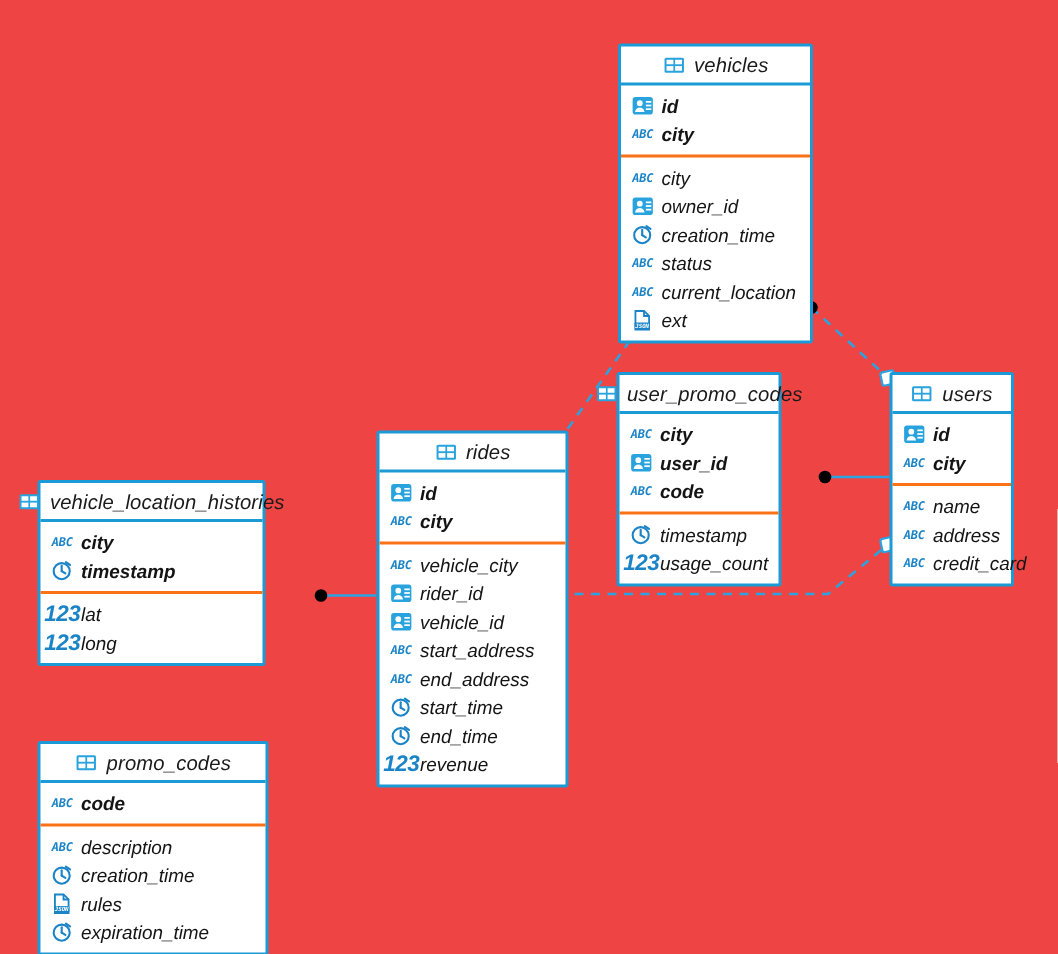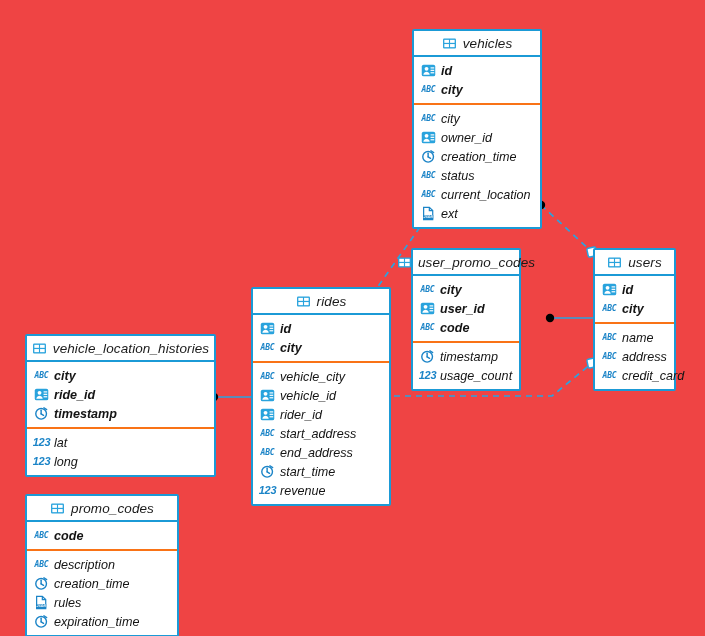--- a/index.html
+++ b/index.html
@@ -82,21 +82,21 @@
   .ico {
     display: inline-flex;
     align-items: center;
     justify-content: center;
     width: 15px;
     height: 15px;
     flex: 0 0 15px;
   }
   .ico svg { display: block; }
   .ico-num {
-    font-size: 11px;
+    font-size: 15px;
     font-weight: bold;
     color: #1b84c7;
     letter-spacing: -0.3px;
     line-height: 15px;
   }
   .ico-abc {
     font-size: 8px;
     font-weight: bold;
     color: #1b84c7;
     line-height: 15px;
@@ -333,21 +333,21 @@
           <span class="field-name">address</span>
         </div>
         <div class="field">
           <span class="ico">
             <span class="ico-abc">ABC</span>
           </span>
           <span class="field-name">credit_card</span>
         </div>
       </div>
     </div>
-    <div class="entity" style="left: 251px; top: 287px; width: 140px; text-align: center;">
+    <div class="entity" style="left: 251px; top: 287px; width: 128px; text-align: center;">
       <div class="entity-header">
         <span class="ico">
           <svg width="15" height="15" viewBox="0 0 16 16">
             <rect x="1.1" y="2.6" width="13.8" height="10.8" rx="1.2" fill="#29a3dd"></rect>
             <rect x="2.5" y="4.1" width="4.9" height="3.2" fill="#ffffff"></rect>
             <rect x="8.6" y="4.1" width="4.9" height="3.2" fill="#ffffff"></rect>
             <rect x="2.5" y="8.6" width="4.9" height="3.3" fill="#ffffff"></rect>
             <rect x="8.6" y="8.6" width="4.9" height="3.3" fill="#ffffff"></rect>
           </svg>
         </span>
@@ -385,37 +385,37 @@
           <span class="ico">
             <svg width="15" height="15" viewBox="0 0 16 16">
               <rect x="0.8" y="1.8" width="14.4" height="12.4" rx="2" fill="#29a3dd"></rect>
               <circle cx="5.9" cy="6.2" r="2.05" fill="#ffffff"></circle>
               <path d="M2.5 12.4c0.4-2.2 2-3.1 3.4-3.1s3 0.9 3.4 3.1z" fill="#ffffff"></path>
               <rect x="10.2" y="4.6" width="3.9" height="1.25" fill="#ffffff"></rect>
               <rect x="10.2" y="7.2" width="3.9" height="1.25" fill="#ffffff"></rect>
               <rect x="10.2" y="9.8" width="3.9" height="1.25" fill="#ffffff"></rect>
             </svg>
           </span>
+          <span class="field-name">rider_id</span>
+        </div>
+        <div class="field">
+          <span class="ico">
+            <svg width="15" height="15" viewBox="0 0 16 16">
+              <rect x="0.8" y="1.8" width="14.4" height="12.4" rx="2" fill="#29a3dd"></rect>
+              <circle cx="5.9" cy="6.2" r="2.05" fill="#ffffff"></circle>
+              <path d="M2.5 12.4c0.4-2.2 2-3.1 3.4-3.1s3 0.9 3.4 3.1z" fill="#ffffff"></path>
+              <rect x="10.2" y="4.6" width="3.9" height="1.25" fill="#ffffff"></rect>
+              <rect x="10.2" y="7.2" width="3.9" height="1.25" fill="#ffffff"></rect>
+              <rect x="10.2" y="9.8" width="3.9" height="1.25" fill="#ffffff"></rect>
+            </svg>
+          </span>
           <span class="field-name">vehicle_id</span>
         </div>
         <div class="field">
           <span class="ico">
-            <svg width="15" height="15" viewBox="0 0 16 16">
-              <rect x="0.8" y="1.8" width="14.4" height="12.4" rx="2" fill="#29a3dd"></rect>
-              <circle cx="5.9" cy="6.2" r="2.05" fill="#ffffff"></circle>
-              <path d="M2.5 12.4c0.4-2.2 2-3.1 3.4-3.1s3 0.9 3.4 3.1z" fill="#ffffff"></path>
-              <rect x="10.2" y="4.6" width="3.9" height="1.25" fill="#ffffff"></rect>
-              <rect x="10.2" y="7.2" width="3.9" height="1.25" fill="#ffffff"></rect>
-              <rect x="10.2" y="9.8" width="3.9" height="1.25" fill="#ffffff"></rect>
-            </svg>
-          </span>
-          <span class="field-name">rider_id</span>
-        </div>
-        <div class="field">
-          <span class="ico">
             <span class="ico-abc">ABC</span>
           </span>
           <span class="field-name">start_address</span>
         </div>
         <div class="field">
           <span class="ico">
             <span class="ico-abc">ABC</span>
           </span>
           <span class="field-name">end_address</span>
         </div>
@@ -425,58 +425,56 @@
               <circle cx="7.6" cy="8.3" r="5.7" fill="#ffffff" stroke="#1b84c7" stroke-width="1.5"></circle>
               <path d="M7.6 4.4v4" stroke="#1b84c7" stroke-width="1.5" stroke-linecap="round"></path>
               <path d="M7.6 8.3l2.6 1.6" stroke="#1b84c7" stroke-width="1.5" stroke-linecap="round"></path>
               <path d="M10.6 1.9l2.9 1.9" stroke="#1b84c7" stroke-width="1.5" stroke-linecap="round"></path>
             </svg>
           </span>
           <span class="field-name">start_time</span>
         </div>
         <div class="field">
           <span class="ico">
+            <svg width="15" height="15" viewBox="0 0 16 16">
+              <circle cx="7.6" cy="8.3" r="5.7" fill="#ffffff" stroke="#1b84c7" stroke-width="1.5"></circle>
+              <path d="M7.6 4.4v4" stroke="#1b84c7" stroke-width="1.5" stroke-linecap="round"></path>
+              <path d="M7.6 8.3l2.6 1.6" stroke="#1b84c7" stroke-width="1.5" stroke-linecap="round"></path>
+              <path d="M10.6 1.9l2.9 1.9" stroke="#1b84c7" stroke-width="1.5" stroke-linecap="round"></path>
+            </svg>
+          </span>
+          <span class="field-name">end_time</span>
+        </div>
+        <div class="field">
+          <span class="ico">
             <span class="ico-num">123</span>
           </span>
           <span class="field-name">revenue</span>
         </div>
       </div>
     </div>
-    <div class="entity" style="left: 25px; top: 334px; width: 191px;">
+    <div class="entity" style="left: 25px; top: 320px; width: 152px;">
       <div class="entity-header">
         <span class="ico">
           <svg width="15" height="15" viewBox="0 0 16 16">
             <rect x="1.1" y="2.6" width="13.8" height="10.8" rx="1.2" fill="#29a3dd"></rect>
             <rect x="2.5" y="4.1" width="4.9" height="3.2" fill="#ffffff"></rect>
             <rect x="8.6" y="4.1" width="4.9" height="3.2" fill="#ffffff"></rect>
             <rect x="2.5" y="8.6" width="4.9" height="3.3" fill="#ffffff"></rect>
             <rect x="8.6" y="8.6" width="4.9" height="3.3" fill="#ffffff"></rect>
           </svg>
         </span>
         <span class="entity-title">vehicle_location_histories</span>
       </div>
       <div class="field-group keys">
         <div class="field pk">
           <span class="ico">
             <span class="ico-abc">ABC</span>
           </span>
           <span class="field-name">city</span>
-        </div>
-        <div class="field pk">
-          <span class="ico">
-            <svg width="15" height="15" viewBox="0 0 16 16">
-              <rect x="0.8" y="1.8" width="14.4" height="12.4" rx="2" fill="#29a3dd"></rect>
-              <circle cx="5.9" cy="6.2" r="2.05" fill="#ffffff"></circle>
-              <path d="M2.5 12.4c0.4-2.2 2-3.1 3.4-3.1s3 0.9 3.4 3.1z" fill="#ffffff"></path>
-              <rect x="10.2" y="4.6" width="3.9" height="1.25" fill="#ffffff"></rect>
-              <rect x="10.2" y="7.2" width="3.9" height="1.25" fill="#ffffff"></rect>
-              <rect x="10.2" y="9.8" width="3.9" height="1.25" fill="#ffffff"></rect>
-            </svg>
-          </span>
-          <span class="field-name">ride_id</span>
         </div>
         <div class="field pk">
           <span class="ico">
             <svg width="15" height="15" viewBox="0 0 16 16">
               <circle cx="7.6" cy="8.3" r="5.7" fill="#ffffff" stroke="#1b84c7" stroke-width="1.5"></circle>
               <path d="M7.6 4.4v4" stroke="#1b84c7" stroke-width="1.5" stroke-linecap="round"></path>
               <path d="M7.6 8.3l2.6 1.6" stroke="#1b84c7" stroke-width="1.5" stroke-linecap="round"></path>
               <path d="M10.6 1.9l2.9 1.9" stroke="#1b84c7" stroke-width="1.5" stroke-linecap="round"></path>
             </svg>
           </span>

